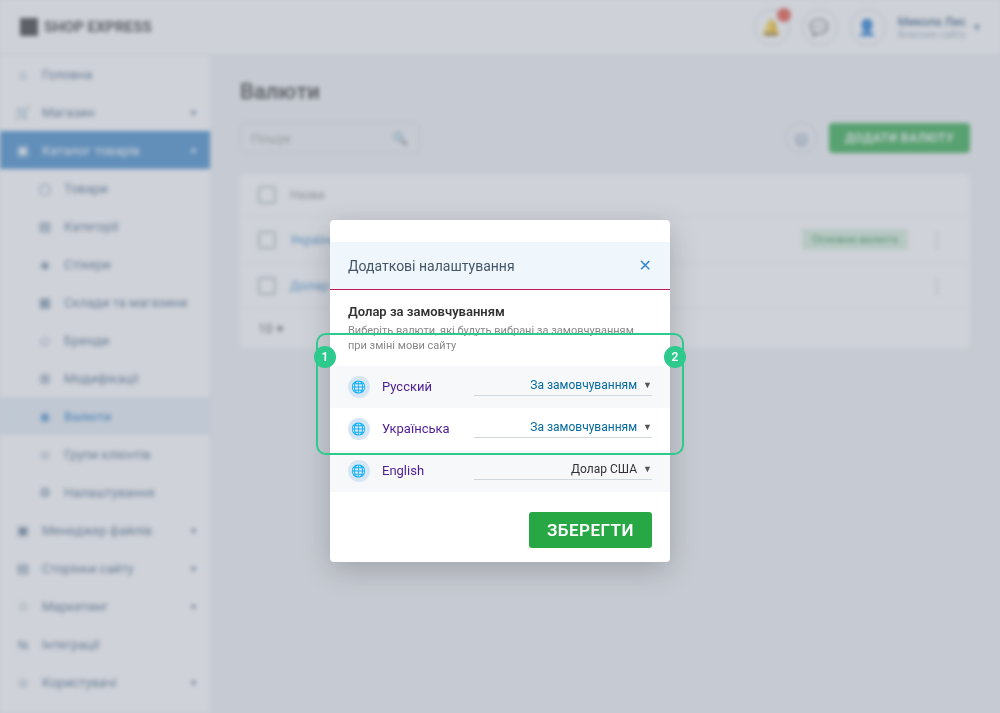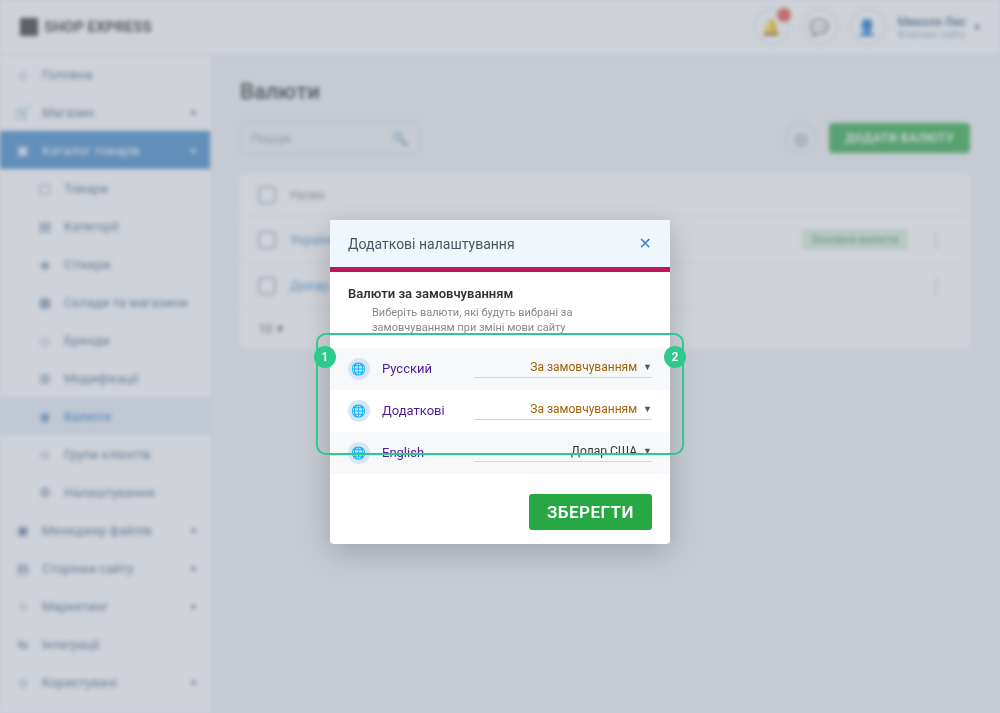--- a/index.html
+++ b/index.html
@@ -44,33 +44,33 @@
     .row-label { color: #3a87c9; font-size: 13px; }
     .row-header { color: #888; font-size: 12px; }
     .row-tag { margin-left: auto; background: #d4edda; color: #2a8a4a; padding: 4px 10px; border-radius: 3px; font-size: 11px; }
     .row-menu { color: #999; padding: 0 6px; font-size: 18px; }
     .pager-row { display: flex; align-items: center; padding: 12px 18px; }
     .pager-select { display: flex; align-items: center; gap: 4px; color: #555; font-size: 13px; }
 
     
     .overlay { position: absolute; inset: 0; background: rgba(120,130,145,0.35); display: flex; align-items: flex-start; justify-content: center; padding-top: 220px; }
     .modal { width: 340px; background: #fff; border-radius: 4px; box-shadow: 0 8px 30px rgba(0,0,0,0.2); }
-    .modal-header { display: flex; align-items: center; justify-content: space-between; padding: 14px 18px; border-bottom: 5px solid #be185d; background: #f0f7fc; }
+    .modal-header { display: flex; align-items: center; justify-content: space-between; padding: 14px 18px; border-bottom: 1px solid #be185d; background: #f0f7fc; margin-top: 22px; }
     .modal-title { font-size: 14px; color: #456; }
     .modal-close { color: #3a87c9; font-size: 16px; cursor: pointer; }
     .modal-body { padding: 14px 18px 6px; }
     .modal-section-title { font-size: 13px; font-weight: 600; color: #333; margin-bottom: 4px; }
-    .modal-section-desc { font-size: 11px; color: #888; line-height: 1.4; margin-bottom: 12px; margin-left: 24px; }
+    .modal-section-desc { font-size: 11px; color: #888; line-height: 1.4; margin-bottom: 12px; }
     .lang-list { margin: 0 -18px; }
     .lang-row { display: flex; align-items: center; padding: 10px 18px; gap: 12px; }
     .lang-row:nth-child(odd) { background: #f6f8fa; }
     .flag-icon { width: 22px; height: 22px; border-radius: 50%; background: #d6e6f5; display: flex; align-items: center; justify-content: center; color: #5a9acc; font-size: 12px; }
     .lang-name { font-size: 13px; color: #4c1d95; flex: 0 0 80px; }
     .lang-select { flex: 1; display: flex; align-items: center; justify-content: flex-end; gap: 6px; border-bottom: 1px solid #d0d7de; padding-bottom: 3px; }
-    .lang-select-text { font-size: 12px; color: #a16207; }
+    .lang-select-text { font-size: 12px; color: #0369a1; }
     .lang-select-text.dark { color: #333; }
     .lang-caret { color: #555; font-size: 9px; }
     .modal-footer { display: flex; justify-content: flex-end; padding: 14px 18px; }
     .btn-save { background: #28a745; color: #fff; padding: 8px 18px; border-radius: 3px; font-size: 17px; font-weight: 600; letter-spacing: 0.5px; cursor: pointer; }
 
     
     .highlight-box { position: absolute; border: 2px solid #2dc98d; border-radius: 10px; pointer-events: none; }
     .callout { position: absolute; width: 22px; height: 22px; background: #2dc98d; border-radius: 11px; color: #fff; font-size: 12px; font-weight: 600; display: flex; align-items: center; justify-content: center; }
   </style>
 </head>
@@ -225,34 +225,34 @@
   </div>
 </div>
 
 <div class="overlay">
   <div class="modal">
     <div class="modal-header">
       <span class="modal-title">Додаткові налаштування</span>
       <span class="modal-close">✕</span>
     </div>
     <div class="modal-body">
-      <div class="modal-section-title">Валюти за замовчуванням</div>
+      <div class="modal-section-title">Долар за замовчуванням</div>
       <div class="modal-section-desc">Виберіть валюти, які будуть вибрані за замовчуванням при зміні мови сайту</div>
       <div class="lang-list">
         <div class="lang-row">
           <span class="flag-icon">🌐</span>
           <span class="lang-name">Русский</span>
           <div class="lang-select">
             <span class="lang-select-text">За замовчуванням</span>
             <span class="lang-caret">▼</span>
           </div>
         </div>
         <div class="lang-row">
           <span class="flag-icon">🌐</span>
-          <span class="lang-name">Додаткові</span>
+          <span class="lang-name">Українська</span>
           <div class="lang-select">
             <span class="lang-select-text">За замовчуванням</span>
             <span class="lang-caret">▼</span>
           </div>
         </div>
         <div class="lang-row">
           <span class="flag-icon">🌐</span>
           <span class="lang-name">English</span>
           <div class="lang-select">
             <span class="lang-select-text dark">Долар США</span>

